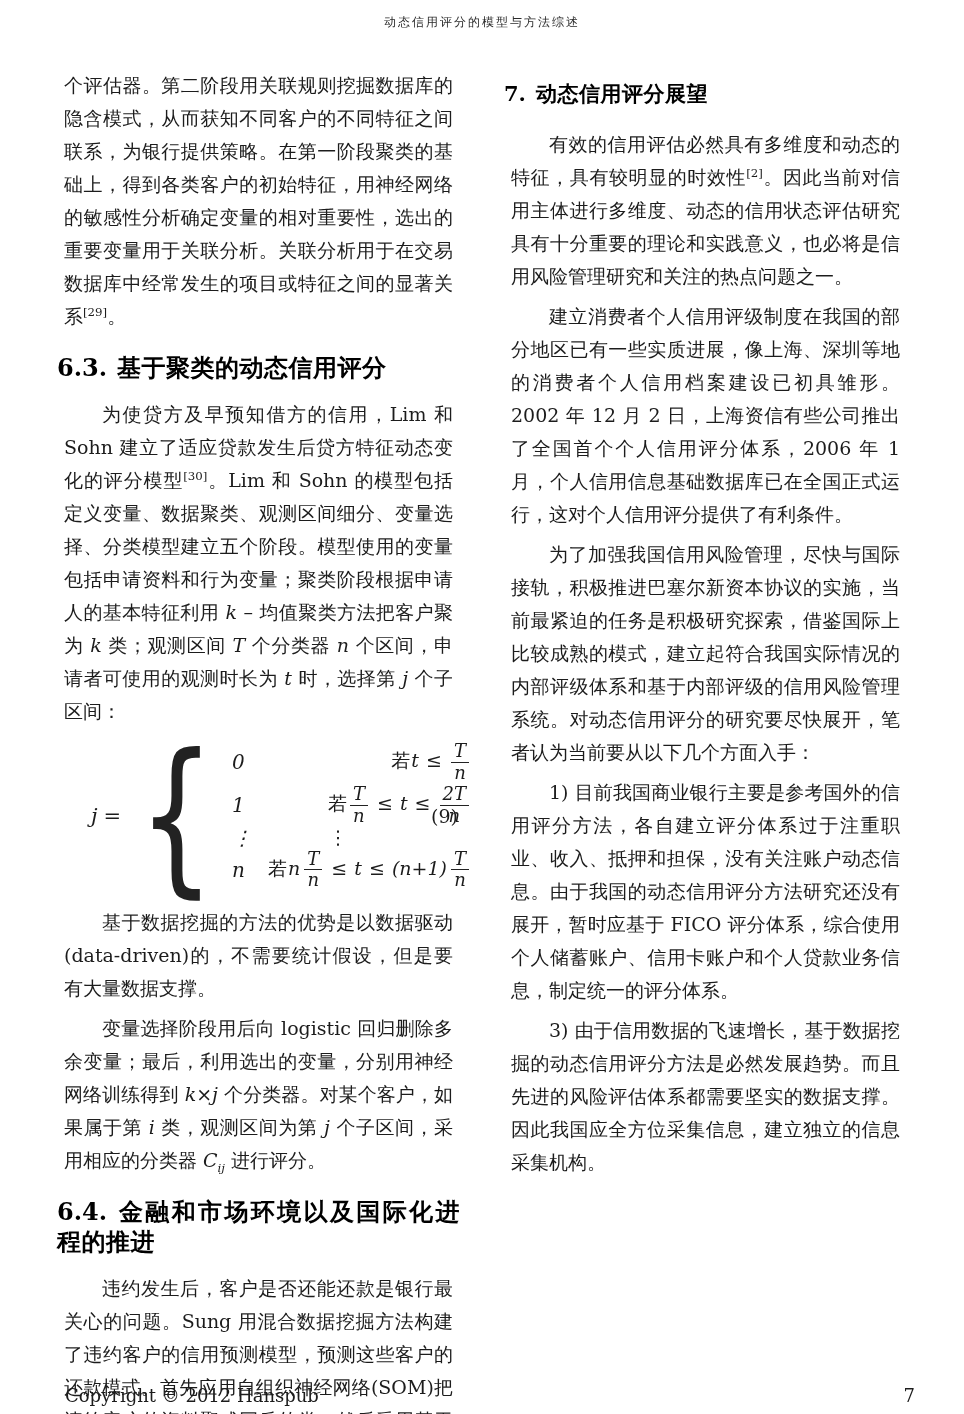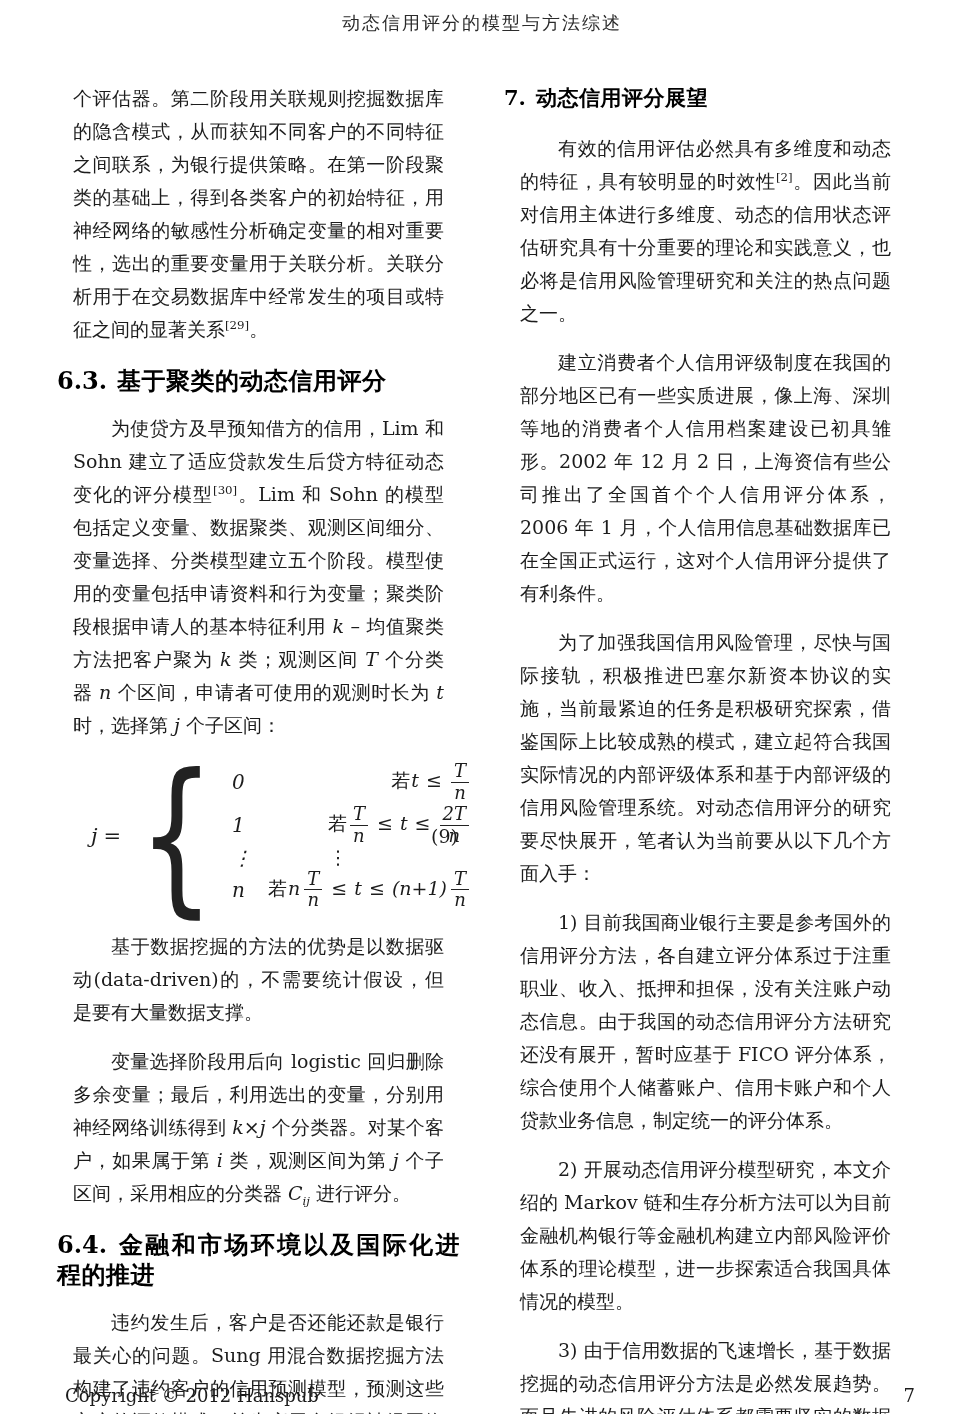--- a/index.html
+++ b/index.html
@@ -3,30 +3,30 @@
 <meta charset="utf-8">
 <style>
   html,body{margin:0;padding:0;background:#e9e9e9;}
   .page{
     position:relative;width:964px;height:1414px;background:#ffffff;
     font-family:"DejaVu Serif","Liberation Serif",serif;
     color:#1c1c1c;overflow:hidden;margin:0 auto;
   }
   .header{ text-align:center; padding-top:11px; }
   .running-title{
-    font-size:18px; letter-spacing:2px; color:#2b2b2b;
+    font-size:12px; letter-spacing:2px; color:#2b2b2b;
   }
   .columns{
     display:flex; gap:44px; margin:31px 57px 0 57px;
   }
   .col{
     width:403px; font-size:19px; line-height:33px;
     text-align:justify; text-justify:inter-ideograph;
   }
-  .col p{ margin:16px; text-indent:2em; }
+  .col p{ margin:7px; text-indent:2em; }
   .col p.noindent{ text-indent:0; }
   sup{ font-size:0.62em; line-height:0; vertical-align:super; }
   sub{ font-size:0.62em; line-height:0; vertical-align:sub; font-style:italic; }
   i{ font-family:"DejaVu Serif","Liberation Serif",serif; font-style:italic; }
 
   .sec{ margin:20px 0 15px 0; font-weight:bold; color:#000; line-height:1.25; }
   .sec .sec-num{ font-family:"DejaVu Serif","Liberation Serif",serif; font-size:24px; margin-right:10px; }
   .sec .sec-title{ font-family:"DejaVu Sans","Liberation Sans",sans-serif; font-size:24px; letter-spacing:0.5px; }
   .sec-l1{ margin:18px 0 20px 0; }
   .sec-l1 .sec-num,.sec-l1 .sec-title{ font-size:21px; }
@@ -141,21 +141,20 @@
     </div>
 
     <div class="col">
       <h3 class="sec sec-l1">
         <span class="sec-num">7.</span><span class="sec-title">动态信用评分展望</span>
       </h3>
       <p><span>有效的信用评估必然具有多维度和动态的特征，具有较明显的时效性</span><sup>[2]</sup><span>。因此当前对信用主体进行多维度、动态的信用状态评估研究具有十分重要的理论和实践意义，也必将是信用风险管理研究和关注的热点问题之一。</span></p>
       <p><span>建立消费者个人信用评级制度在我国的部分地区已有一些实质进展，像上海、深圳等地的消费者个人信用档案建设已初具雏形。2002 年 12 月 2 日，上海资信有些公司推出了全国首个个人信用评分体系，2006 年 1 月，个人信用信息基础数据库已在全国正式运行，这对个人信用评分提供了有利条件。</span></p>
       <p><span>为了加强我国信用风险管理，尽快与国际接轨，积极推进巴塞尔新资本协议的实施，当前最紧迫的任务是积极研究探索，借鉴国际上比较成熟的模式，建立起符合我国实际情况的内部评级体系和基于内部评级的信用风险管理系统。对动态信用评分的研究要尽快展开，笔者认为当前要从以下几个方面入手：</span></p>
       <p><span>1) 目前我国商业银行主要是参考国外的信用评分方法，各自建立评分体系过于注重职业、收入、抵押和担保，没有关注账户动态信息。由于我国的动态信用评分方法研究还没有展开，暂时应基于 FICO 评分体系，综合使用个人储蓄账户、信用卡账户和个人贷款业务信息，制定统一的评分体系。</span></p>
-      <p><span>2) 开展动态信用评分模型研究，本文介绍的 Markov 链和生存分析方法可以为目前金融机构银行等金融机构建立内部风险评价体系的理论模型，进一步探索适合我国具体情况的模型。</span></p>
       <p><span>3) 由于信用数据的飞速增长，基于数据挖掘的动态信用评分方法是必然发展趋势。而且先进的风险评估体系都需要坚实的数据支撑。因此我国应全方位采集信息，建立独立的信息采集机构。</span></p>
     </div>
 
   </div>
 
   <div class="footer">
     <span>Copyright © 2012 Hanspub</span>
     <span>7</span>
   </div>
 

